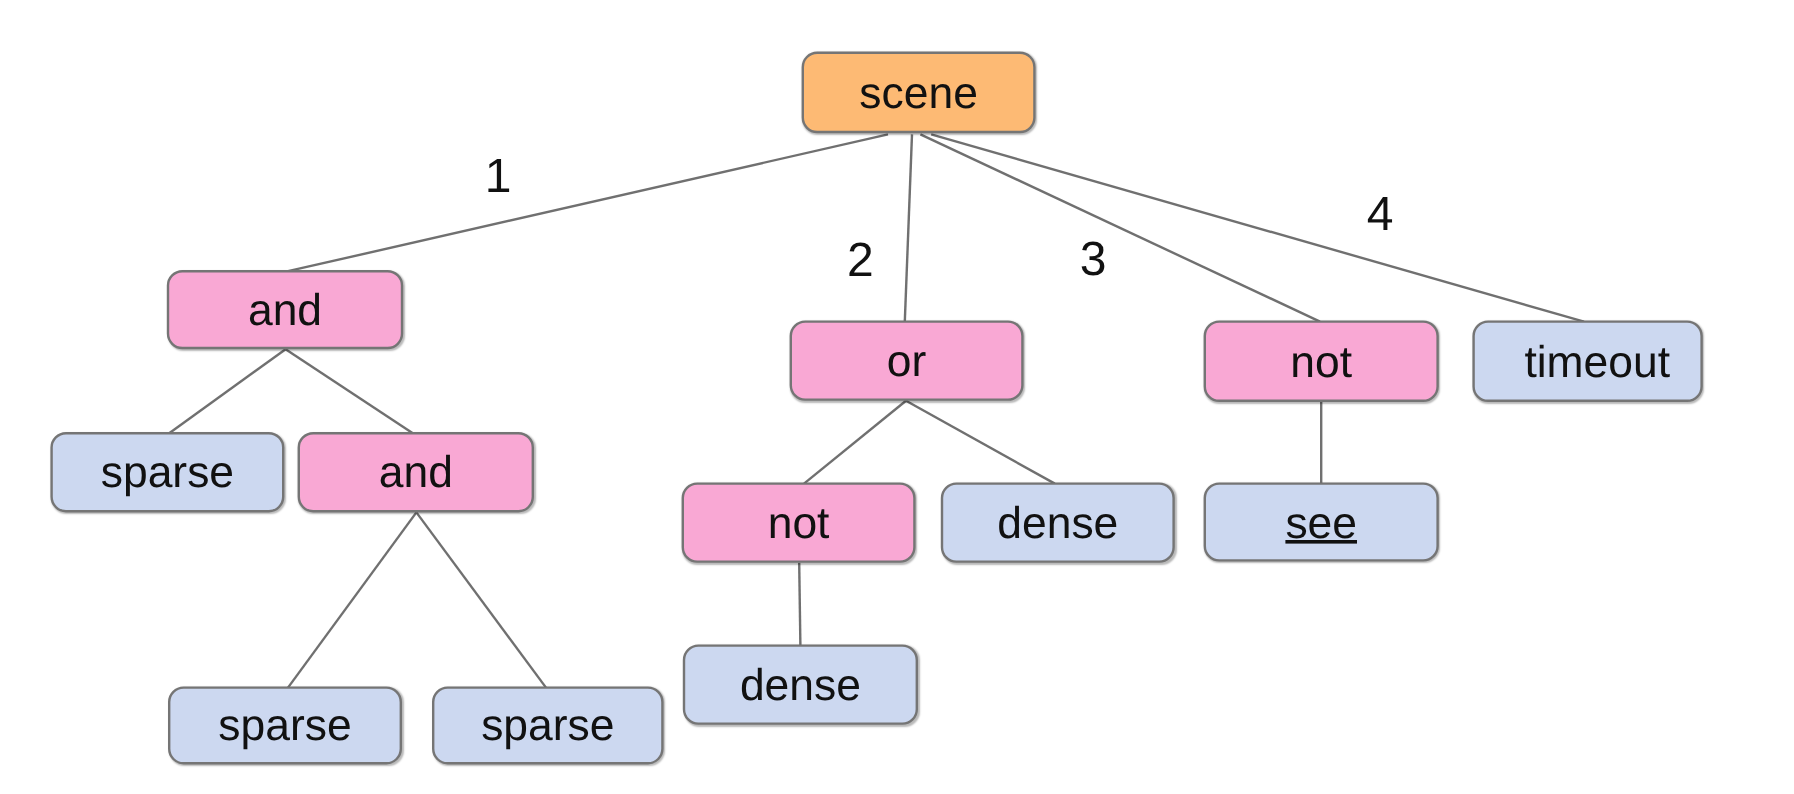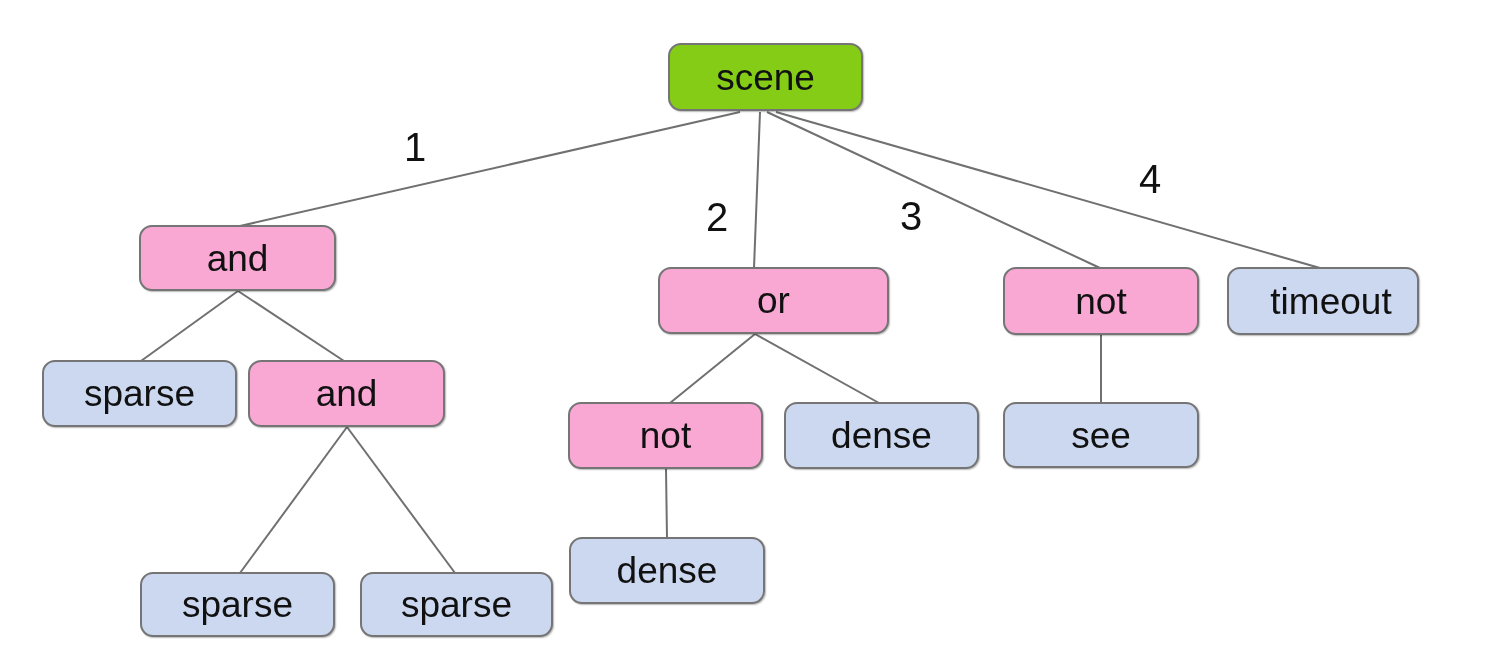--- a/index.html
+++ b/index.html
@@ -32,21 +32,21 @@
     border: 2px solid #757575;
     border-radius: 13px;
     display: flex;
     align-items: center;
     justify-content: center;
     font-size: 37px;
     color: #111111;
     box-shadow: 1px 1px 1.5px rgba(0,0,0,0.28);
     line-height: 1;
   }
-  .node.root     { background: #84cc16; text-align: right; }
+  .node.root     { background: #fdba74; text-align: right; }
   .node.operator { background: #f9a8d4; }
   .node.leaf     { background: #ccd8f0; }
   .edge-label {
     position: absolute;
     transform: translate(-50%, -50%);
     font-size: 40px;
     color: #111111;
     line-height: 1;
   }
 </style>
@@ -70,25 +70,25 @@
     <line x1="1101" y1="335" x2="1101" y2="403"></line>
   </svg>
 
   <div class="edge-label" style="left:415px;  top:147px;">1</div>
   <div class="edge-label" style="left:717px;  top:217px;">2</div>
   <div class="edge-label" style="left:911px;  top:216px;">3</div>
   <div class="edge-label" style="left:1150px; top:179px;">4</div>
 
   <div class="node root" style="left:668px;  top:43px;  width:195px; height:68px;">scene</div>
   <div class="node operator" style="left:139px;  top:225px; width:197px; height:66px;">and</div>
-  <div class="node operator" style="left:658px;  top:267px; width:231px; height:67px;">or</div>
+  <div class="node operator" style="left:658px;  top:267px; width:195px; height:67px;">or</div>
   <div class="node operator" style="left:1003px; top:267px; width:196px; height:68px;">not</div>
   <div class="node leaf" style="left:1227px; top:267px; width:192px; height:68px;padding-left:16px;">timeout</div>
   <div class="node leaf" style="left:42px;   top:360px; width:195px; height:67px;">sparse</div>
   <div class="node operator" style="left:248px;  top:360px; width:197px; height:67px;">and</div>
   <div class="node operator" style="left:568px;  top:402px; width:195px; height:67px;">not</div>
   <div class="node leaf" style="left:784px;  top:402px; width:195px; height:67px;">dense</div>
-  <div class="node leaf" style="left:1003px; top:402px; width:196px; height:66px;">see</div>
+  <div class="node leaf" style="left:1003px; top:402px; width:196px; height:66px;text-decoration:underline;">see</div>
   <div class="node leaf" style="left:569px;  top:537px; width:196px; height:67px;">dense</div>
   <div class="node leaf" style="left:140px;  top:572px; width:195px; height:65px;">sparse</div>
   <div class="node leaf" style="left:360px;  top:572px; width:193px; height:65px;">sparse</div>
 
 </div>
 
 </body></html>

